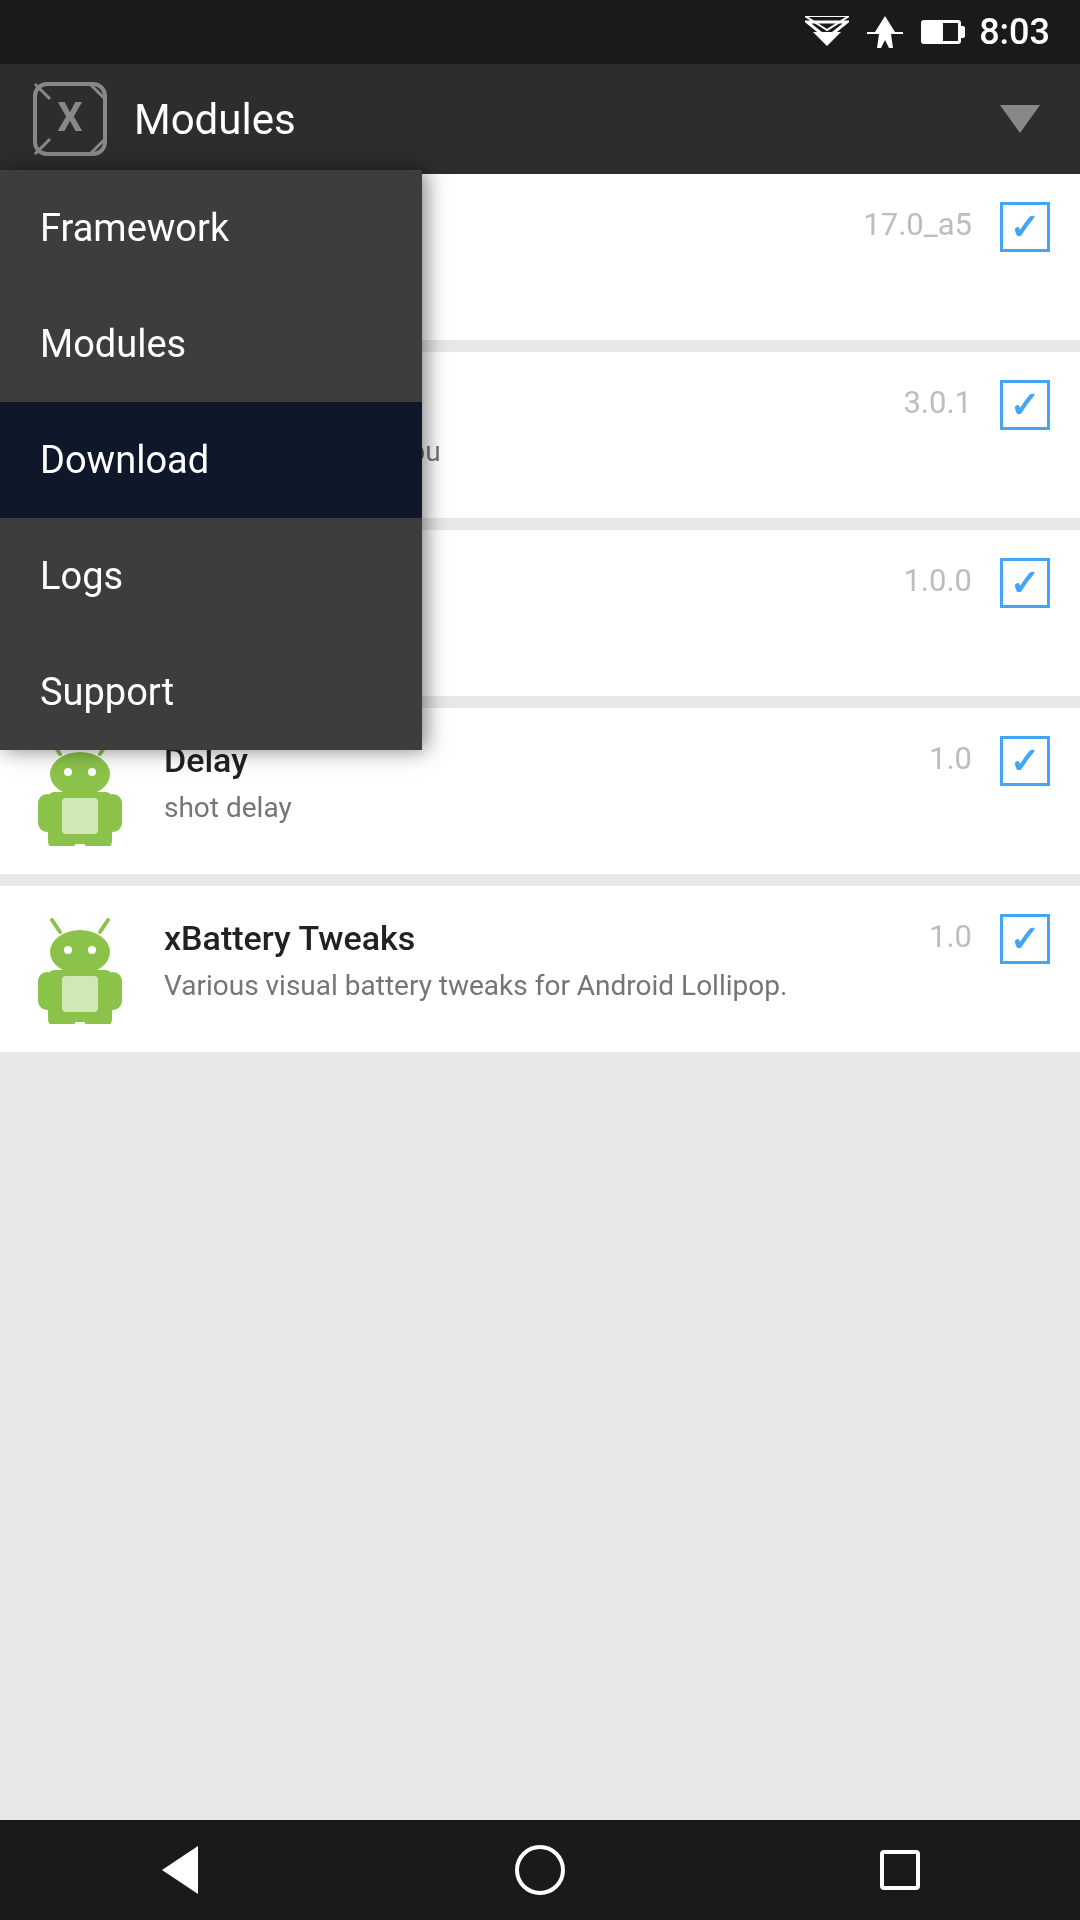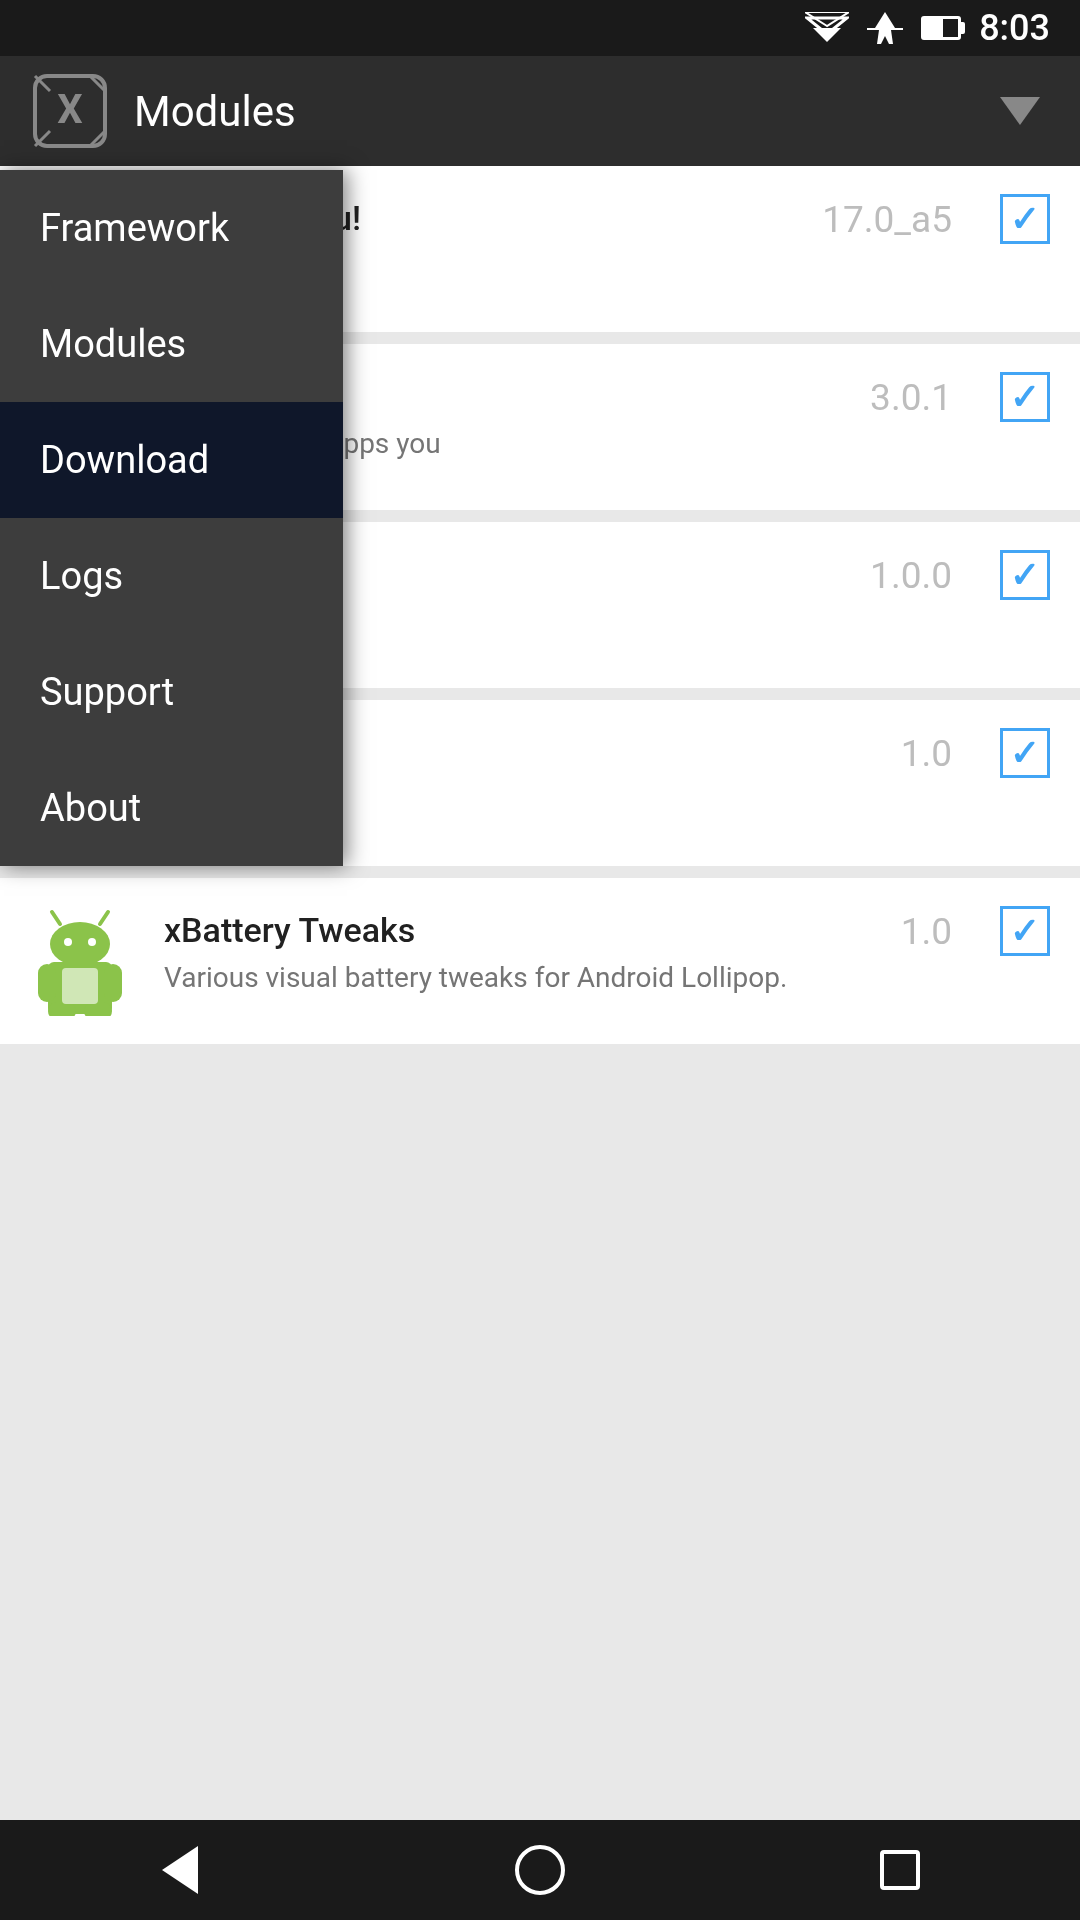--- a/index.html
+++ b/index.html
@@ -13,21 +13,21 @@
       height: 1920px;
       background: #e8e8e8;
       font-family: 'Roboto', Arial, sans-serif;
       position: relative;
       overflow: hidden;
     }
 
     
     .status-bar {
       width: 100%;
-      height: 56px;
+      height: 64px;
       background: #1a1a1a;
       display: flex;
       align-items: center;
       justify-content: flex-end;
       padding: 0 30px;
       gap: 20px;
     }
 
     .status-bar-icons {
       display: flex;
@@ -138,23 +138,23 @@
     }
 
     .module-desc {
       font-size: 28px;
       color: #757575;
       margin-top: 8px;
       line-height: 1.4;
     }
 
     .module-version {
-      font-size: 37px;
+      font-size: 31px;
       color: #bdbdbd;
-      margin-right: 32px;
+      margin-right: 12px;
       padding-top: 4px;
     }
 
     .module-right {
       display: flex;
       align-items: flex-start;
       gap: 16px;
     }
 
     .checkbox {
@@ -210,21 +210,21 @@
       display: flex;
       align-items: center;
       justify-content: center;
     }
 
     
     .dropdown-overlay {
       position: absolute;
       top: 170px;
       left: 0;
-      width: 343px;
+      width: 422px;
       background: #3d3d3d;
       z-index: 100;
       box-shadow: 4px 0 20px rgba(0,0,0,0.5);
     }
 
     .dropdown-item {
       padding: 36px 40px;
       color: white;
       font-size: 38px;
       font-weight: 400;
@@ -441,21 +441,20 @@
   </div>
 
 </div>
 
 <div class="dropdown-overlay">
   <div class="dropdown-item">Framework</div>
   <div class="dropdown-item">Modules</div>
   <div class="dropdown-item active">Download</div>
   <div class="dropdown-item">Logs</div>
   <div class="dropdown-item">Support</div>
-  <div class="dropdown-item">About</div>
 </div>
 
 <div class="nav-bar">
   <div class="nav-btn">
     <div class="nav-back"></div>
   </div>
   <div class="nav-btn">
     <div class="nav-home"></div>
   </div>
   <div class="nav-btn">

